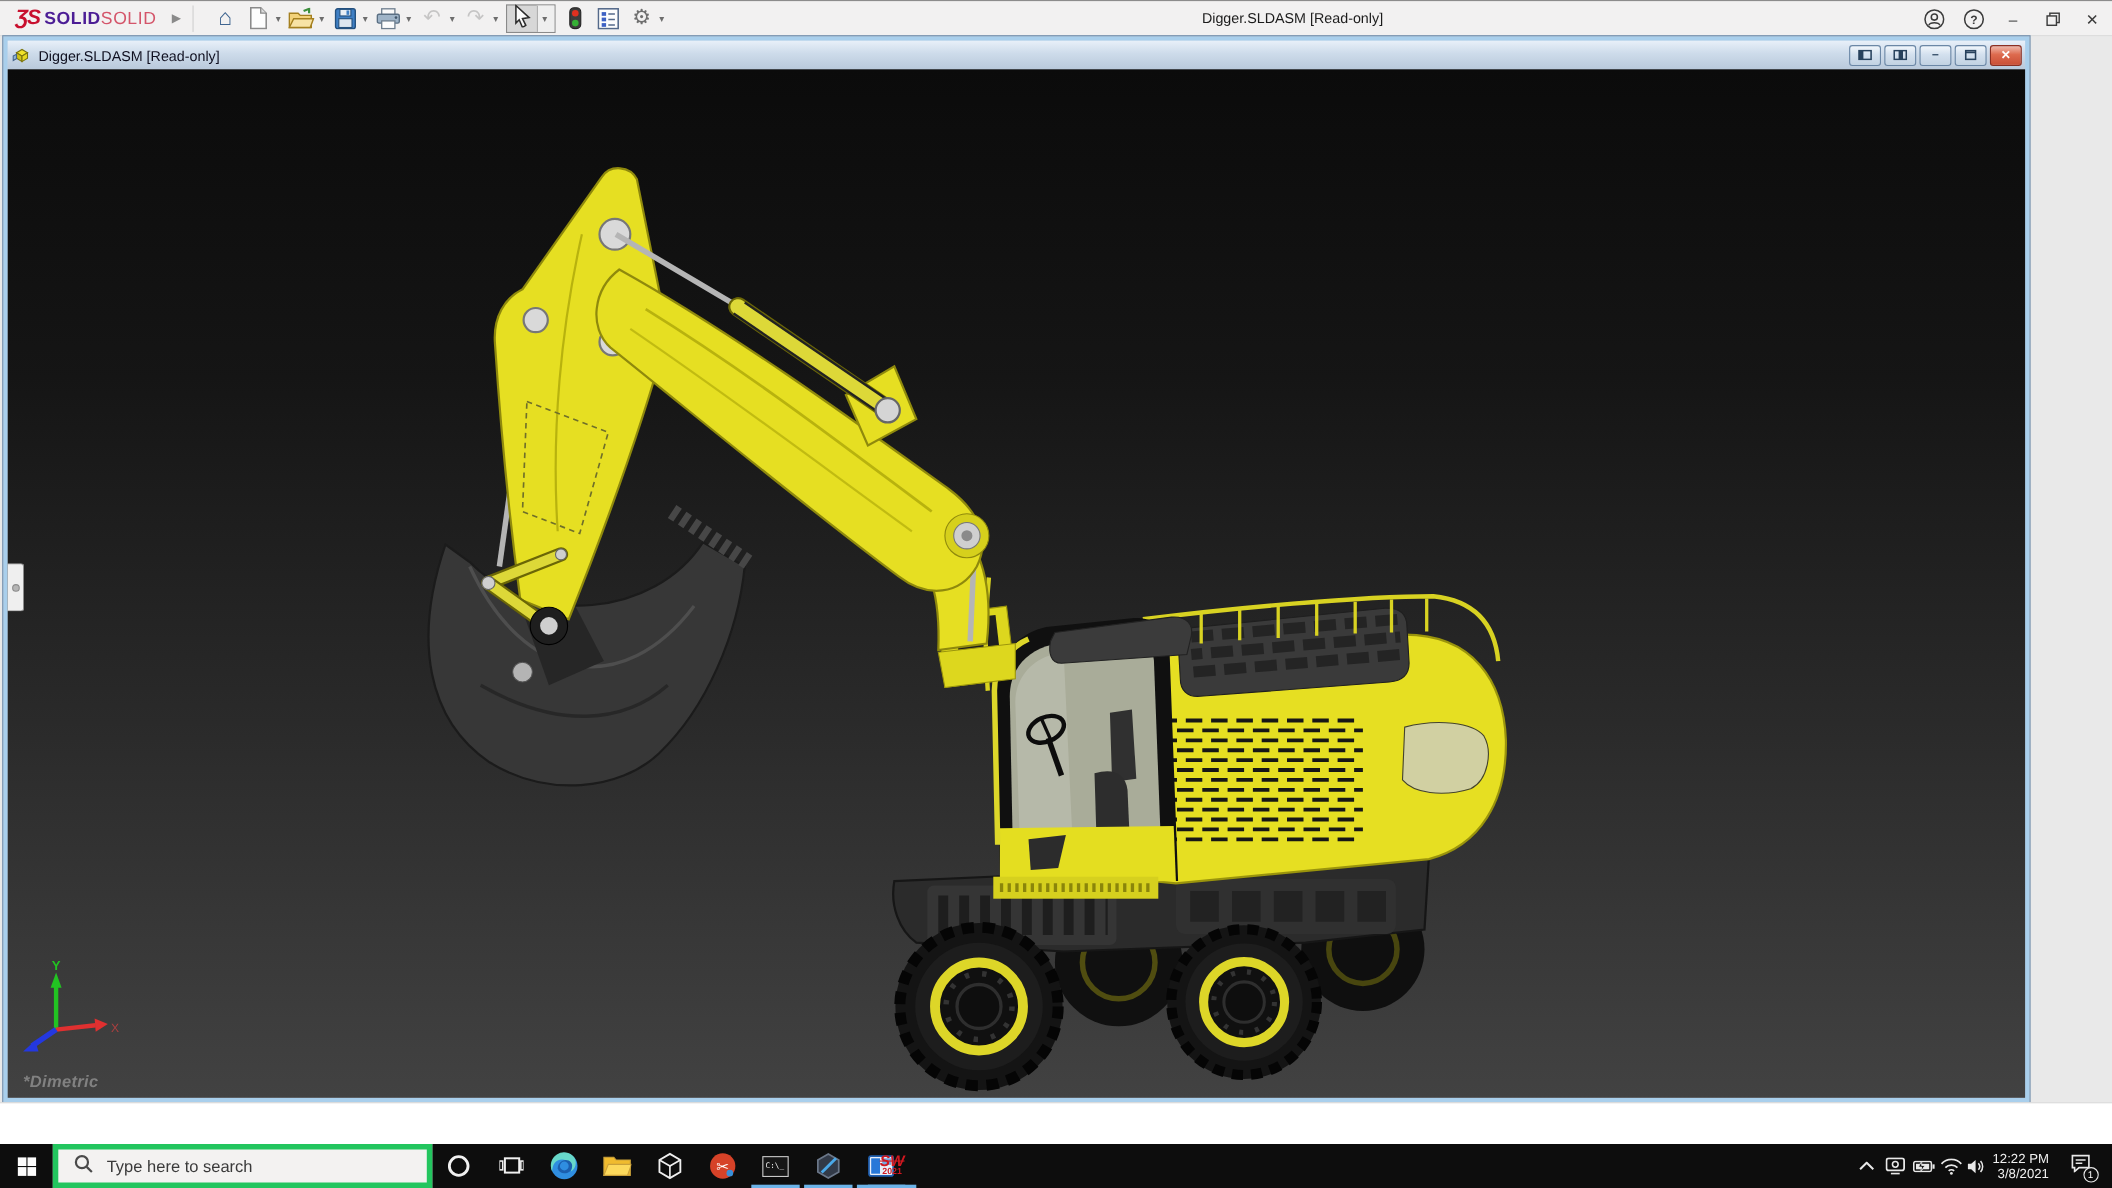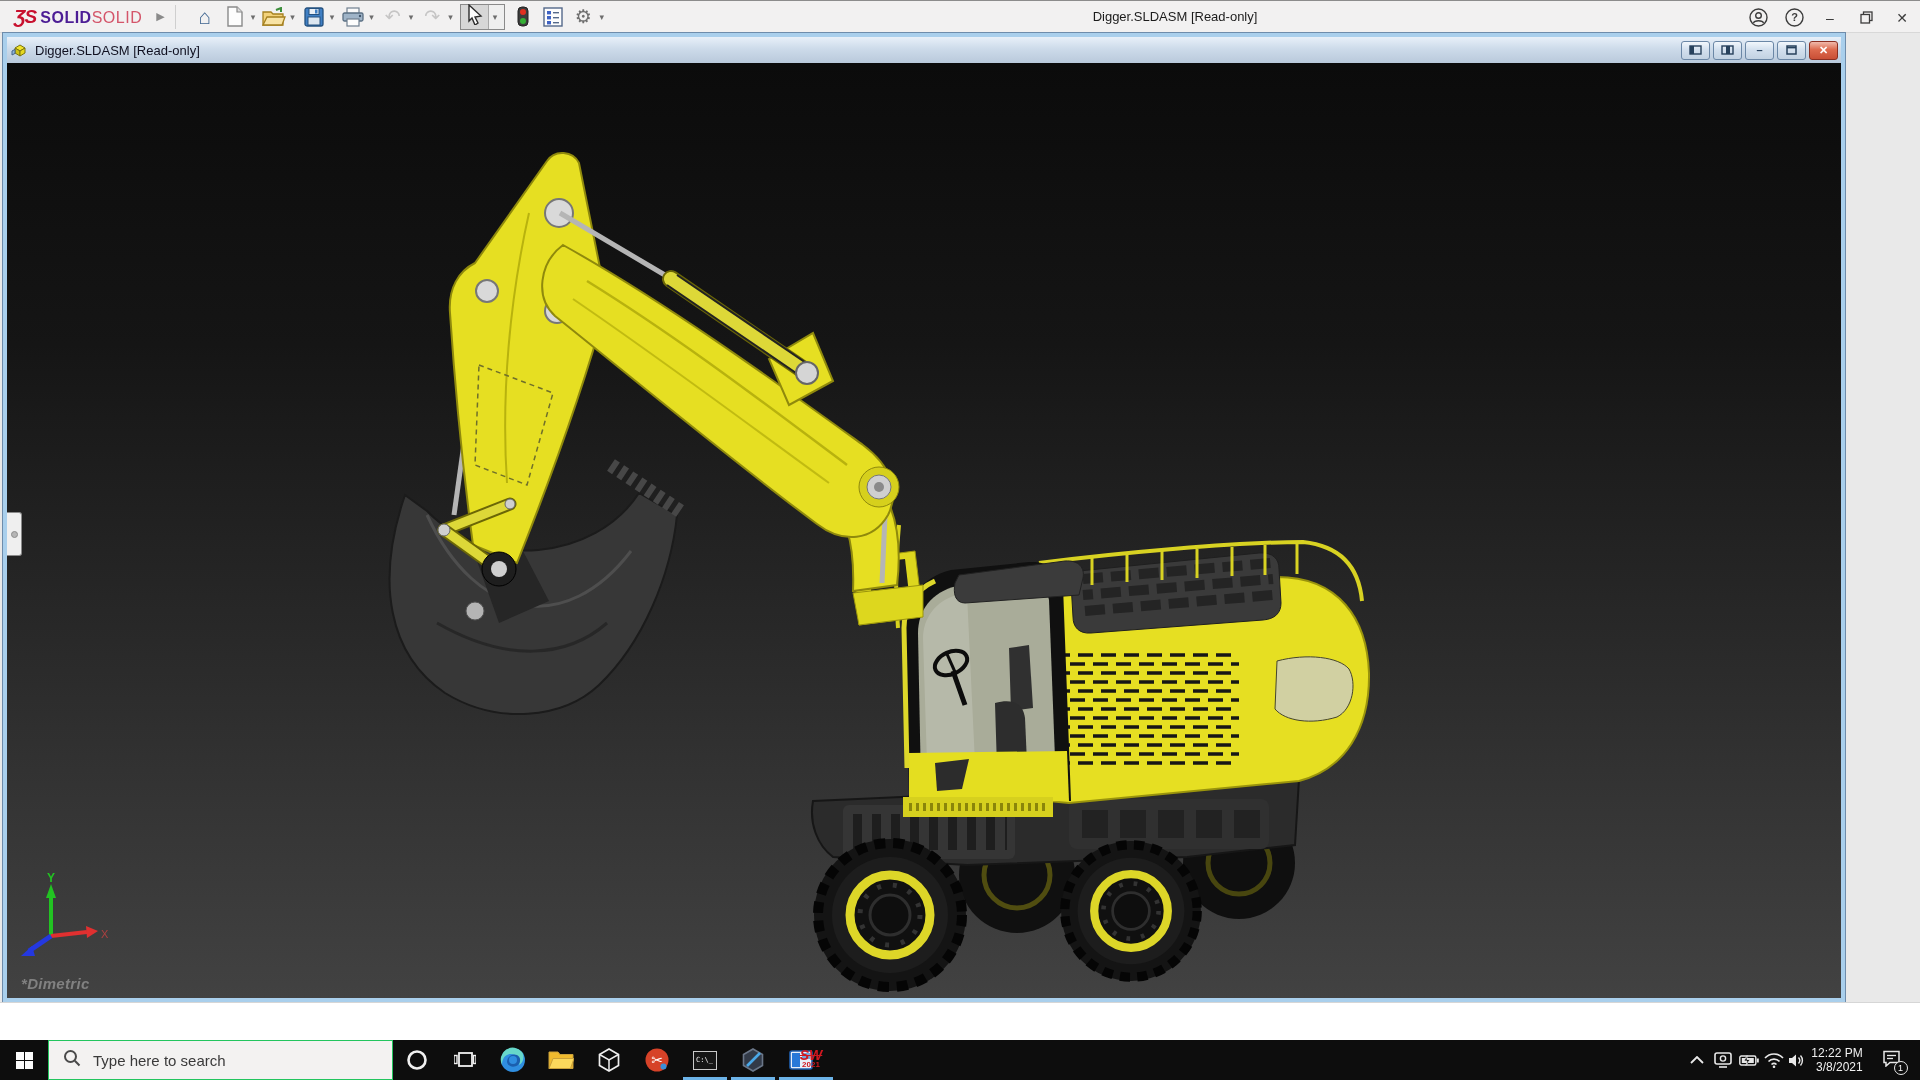--- a/index.html
+++ b/index.html
@@ -53,21 +53,21 @@
   .collapse-tab .dot{width:7px;height:7px;border-radius:50%;background:#b5b5b5;border:1px solid #8d8d8d;}
 
   
   .statusbar{position:absolute;left:0;top:1002px;width:1920px;height:38px;background:#ffffff;border-top:1px solid #d6d6d6;}
 
   
   .taskbar{position:absolute;left:0;top:1040px;width:1920px;height:40px;background:#0d0d0d;}
   .tb-cell{position:absolute;top:0;height:40px;width:48px;display:flex;align-items:center;justify-content:center;}
   .run::after{content:"";position:absolute;left:2px;right:2px;bottom:0;height:3px;background:#6cb3e8;}
   .searchbox{position:absolute;left:48px;top:0;width:345px;height:40px;background:#f3f2f1;
-    border:1px solid #22c55e;display:flex;align-items:center;}
+    border:5px solid #22c55e;display:flex;align-items:center;}
   .searchbox input{border:none;outline:none;background:transparent;font-size:15px;color:#3a3a3a;width:250px;
     font-family:"Liberation Sans",sans-serif;}
   .searchbox input::placeholder{color:#3a3a3a;opacity:1;}
   .mag{margin:0 10px 0 14px;}
   .tray{position:absolute;top:0;height:40px;display:flex;align-items:center;justify-content:center;}
   .clock{color:#f0f0f0;font-size:12px;text-align:right;line-height:14px;}
   .cmdicon{width:24px;height:19px;background:#161616;border:1px solid #c9c9c9;position:relative;}
   .cmdicon .bar{height:3px;background:#d8d8d8;}
   .cmdicon .txt{font-family:"DejaVu Sans Mono",monospace;font-size:7px;color:#efefef;position:absolute;left:2px;top:4px;}
   .swicon{display:flex;flex-direction:column;align-items:center;line-height:10px;}

